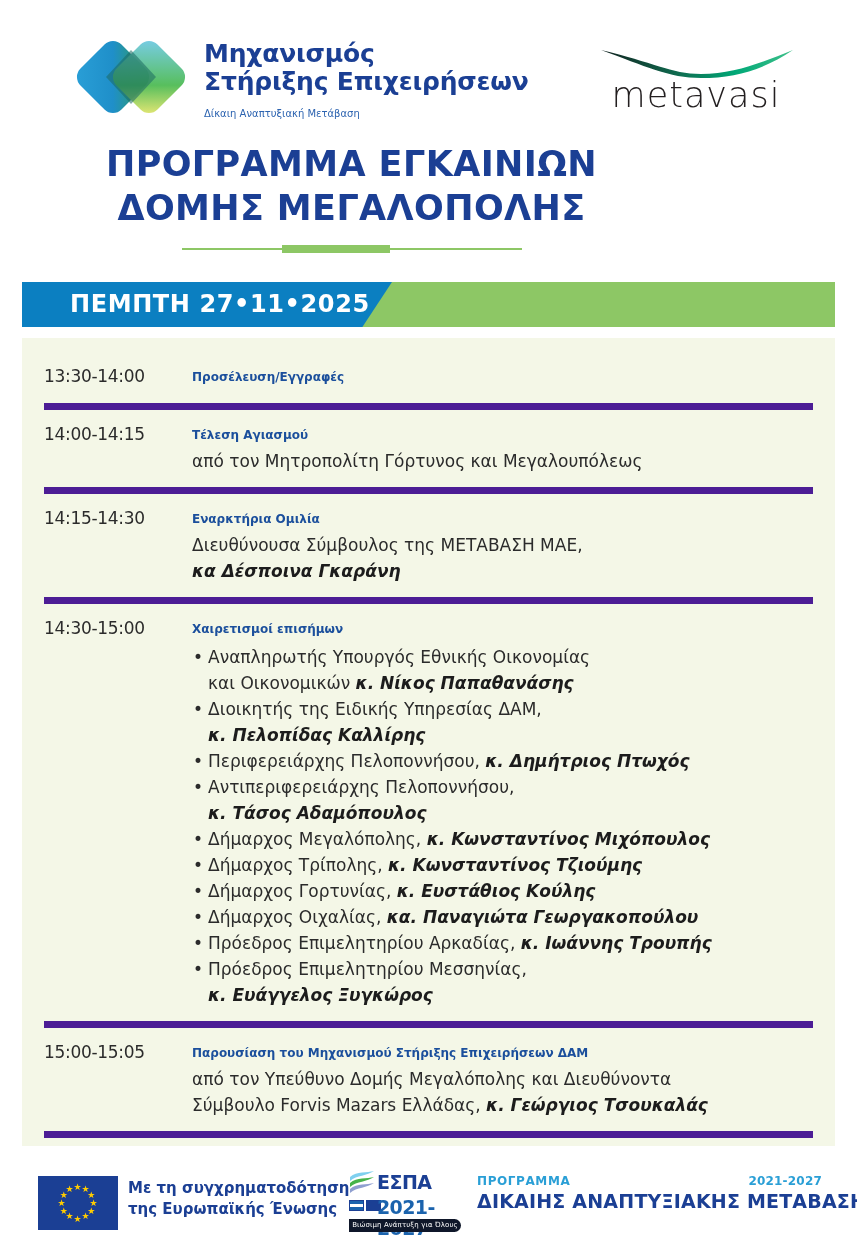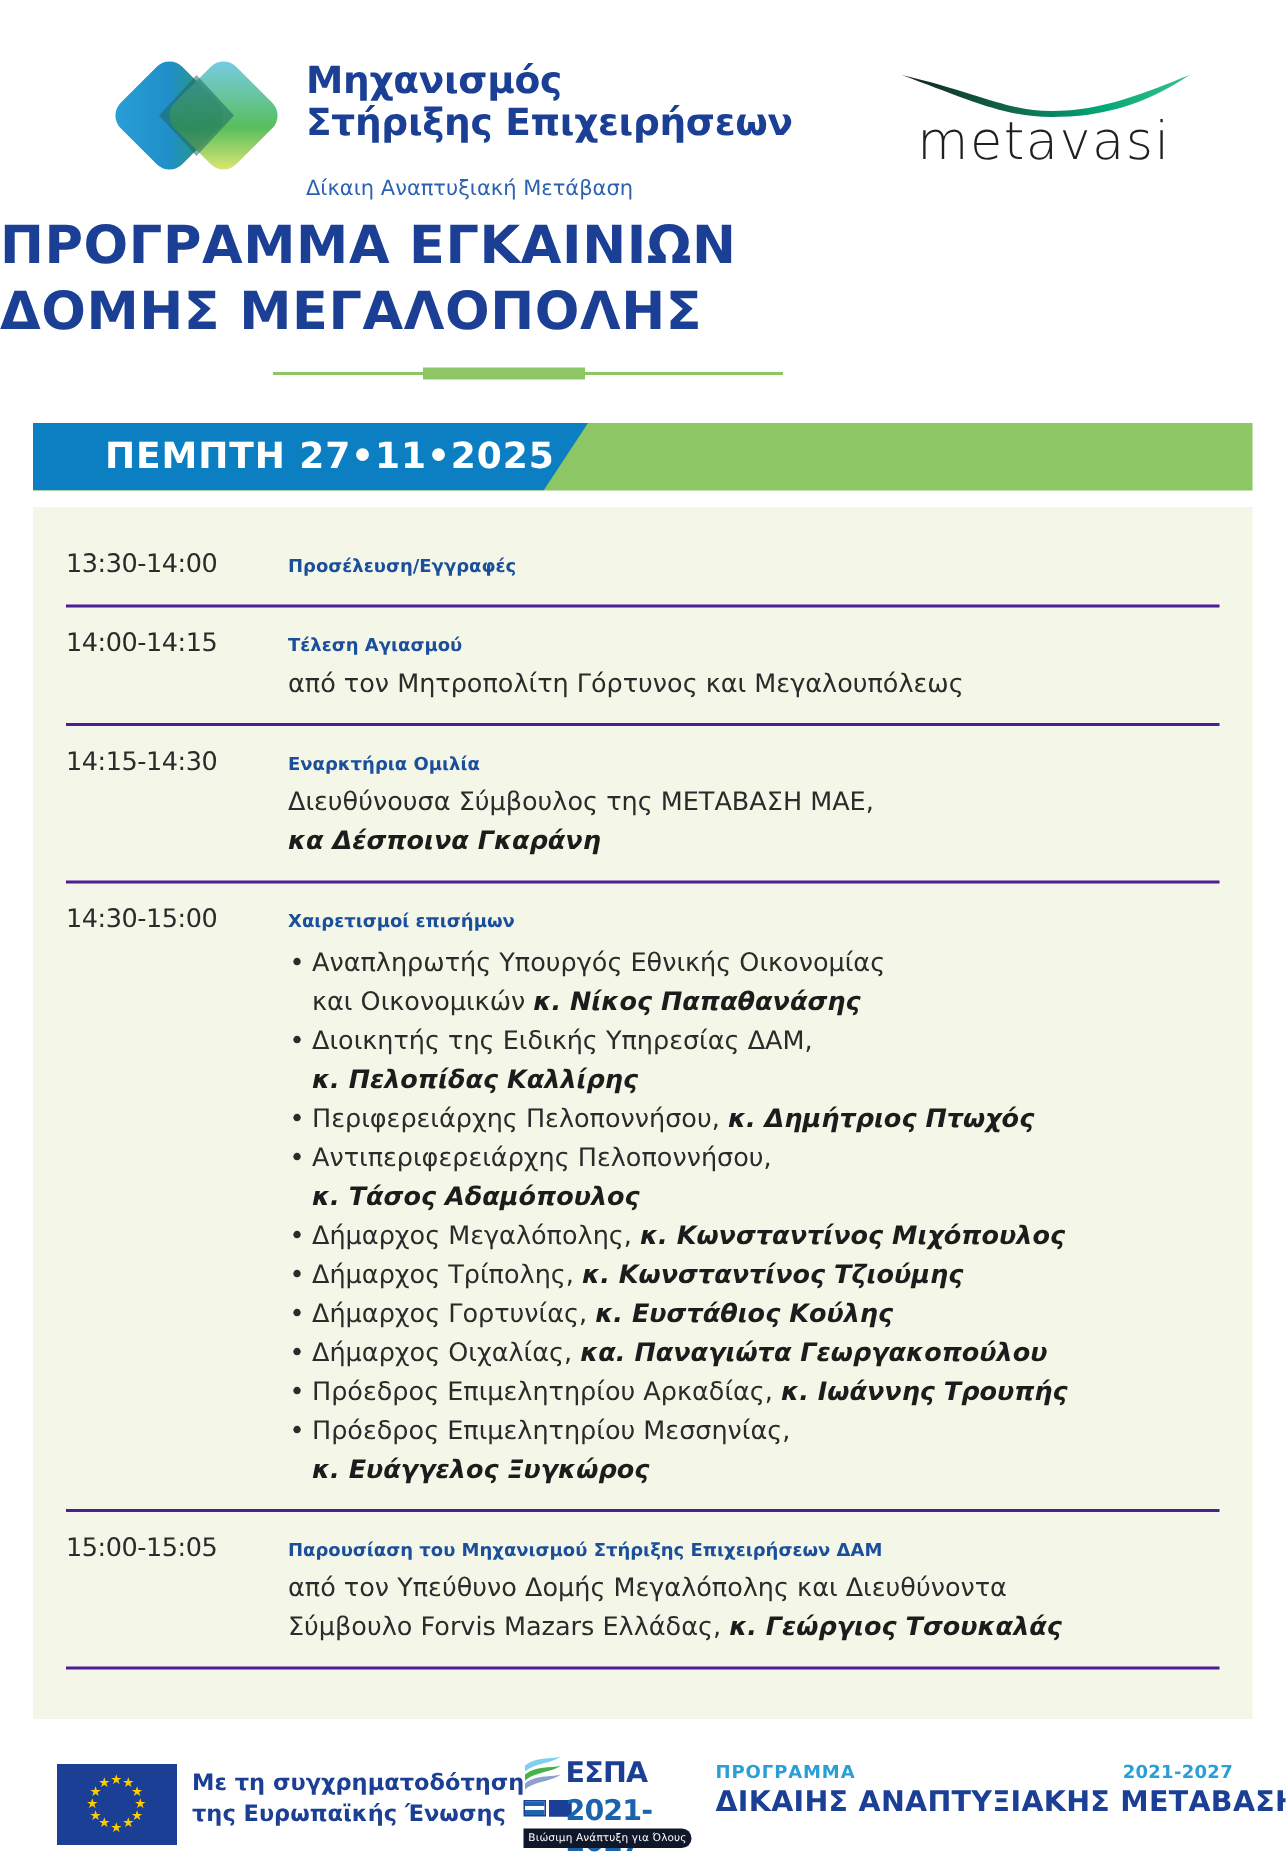--- a/index.html
+++ b/index.html
@@ -42,24 +42,24 @@
   .brand-line1, .brand-line2 {
     font-family: "DejaVu Sans", "Liberation Sans", sans-serif;
     font-weight: bold;
     font-size: 25px;
     line-height: 28px;
     color: #1b3f94;
     letter-spacing: -0.2px;
     white-space: nowrap;
   }
   .brand-sub {
-    font-size: 14px;
+    font-size: 10px;
     line-height: 20px;
     color: #2c63b0;
-    margin-top: 20px;
+    margin-top: 8px;
     white-space: nowrap;
   }
 
   .metavasi {
     position: absolute;
     right: 58px;
     top: 44px;
     width: 206px;
     height: 74px;
   }
@@ -76,20 +76,21 @@
     letter-spacing: 1px;
     font-weight: 300;
   }
 
   
   .title-block {
     position: absolute;
     top: 142px;
     left: 0;
     width: 703px;
+    text-align: center;
   }
   .title-line {
     font-family: "DejaVu Sans", "Liberation Sans", sans-serif;
     font-weight: bold;
     font-size: 35px;
     line-height: 44px;
     color: #1b3f94;
     letter-spacing: 0.4px;
   }
   .title-rule {
@@ -153,21 +154,21 @@
     width: 813px;
     height: 808px;
     background: #f4f7e7;
     box-sizing: border-box;
     padding: 14px 22px 10px 22px;
   }
   .row {
     display: flex;
     align-items: flex-start;
     padding: 12px 0 13px 0;
-    border-bottom: 2px solid #4c1d95;
+    border-bottom: 7px solid #4c1d95;
   }
   .row.last { border-bottom: none; }
   .row .time {
     flex: none;
     width: 148px;
     font-family: "DejaVu Sans", "Liberation Sans", sans-serif;
     font-size: 17px;
     line-height: 25px;
     color: #2b2b2b;
     letter-spacing: -0.3px;

